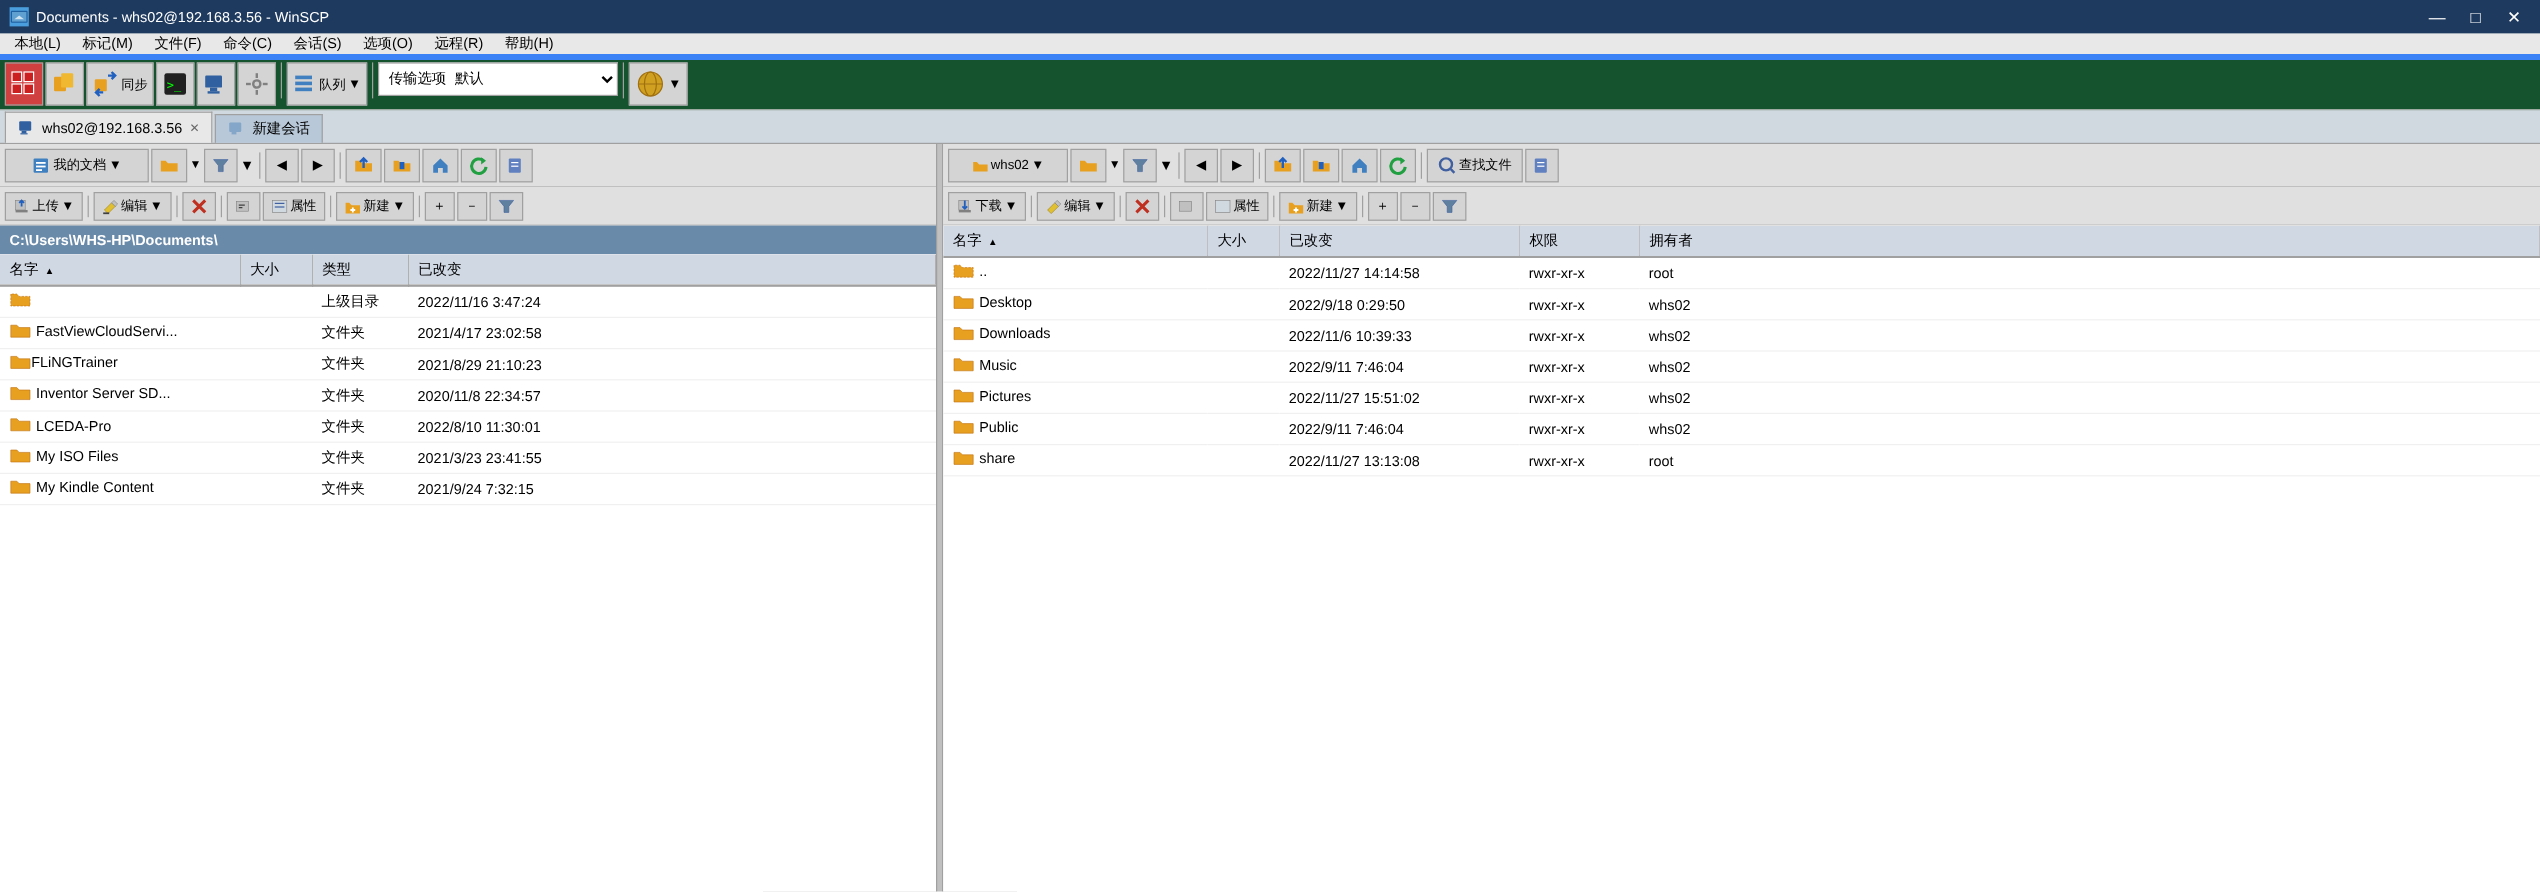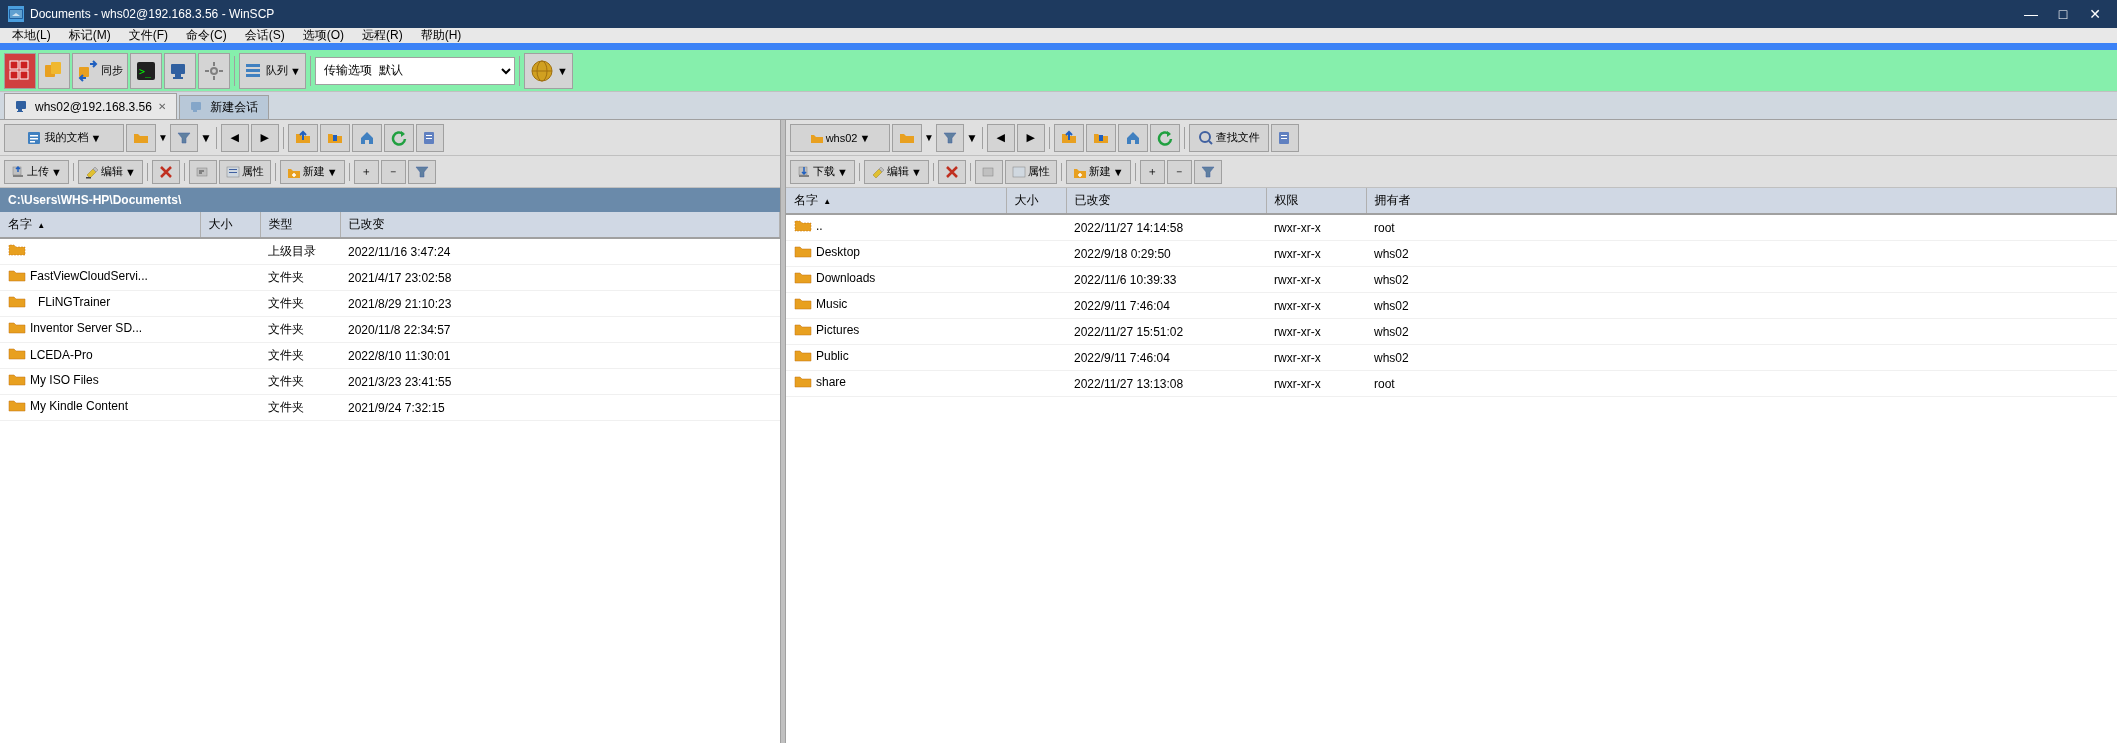--- a/index.html
+++ b/index.html
@@ -59,37 +59,37 @@
     }
 
     
     #menu-bar {
       background: #e8e8e8;
       height: 22px;
       display: flex;
       align-items: center;
       padding: 0 4px;
       gap: 2px;
-      border-bottom: 7px solid #3b82f6;
+      border-bottom: 5px solid #3b82f6;
     }
     .menu-item {
       padding: 2px 8px;
       font-size: 12px;
       cursor: pointer;
       height: 20px;
       display: flex;
       align-items: center;
     }
 
     
     #toolbar {
-      background: #86efac;
+      background: #14532d;
       height: 42px;
       display: flex;
-      align-items: center;
+      align-items: flex-start;
       padding: 2px 4px;
       gap: 2px;
       border-bottom: 1px solid #c0c0c0;
     }
     .toolbar-btn {
       height: 36px;
       min-width: 32px;
       background: #d4d4d4;
       border: 1px solid #a0a0a0;
       cursor: pointer;
@@ -577,21 +577,21 @@
       <svg width="18" height="16" viewBox="0 0 18 16">
         <path d="M1 3 L1 13 L17 13 L17 5 L8 5 L6 3 Z" fill="#e8a020" stroke="#c07010" stroke-width="0.5"></path>
       </svg>
       <span>FastViewCloudServi...</span>
     </span></td>
               <td></td>
               <td>文件夹</td>
               <td>2021/4/17  23:02:58</td>
             </tr>
             <tr>
-              <td><span class="file-icon" style="display:inline-flex;align-items:center;gap:12px;">
+              <td><span class="file-icon" style="display:inline-flex;align-items:center;gap:0;">
       <svg width="18" height="16" viewBox="0 0 18 16">
         <path d="M1 3 L1 13 L17 13 L17 5 L8 5 L6 3 Z" fill="#e8a020" stroke="#c07010" stroke-width="0.5"></path>
       </svg>
       <span>FLiNGTrainer</span>
     </span></td>
               <td></td>
               <td>文件夹</td>
               <td>2021/8/29  21:10:23</td>
             </tr>
             <tr>

